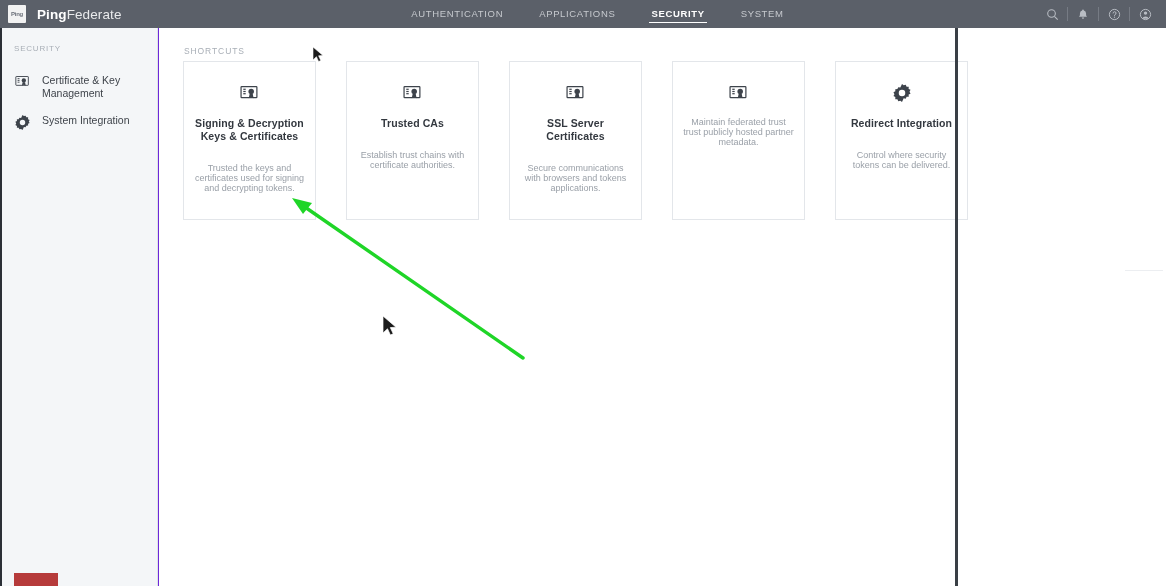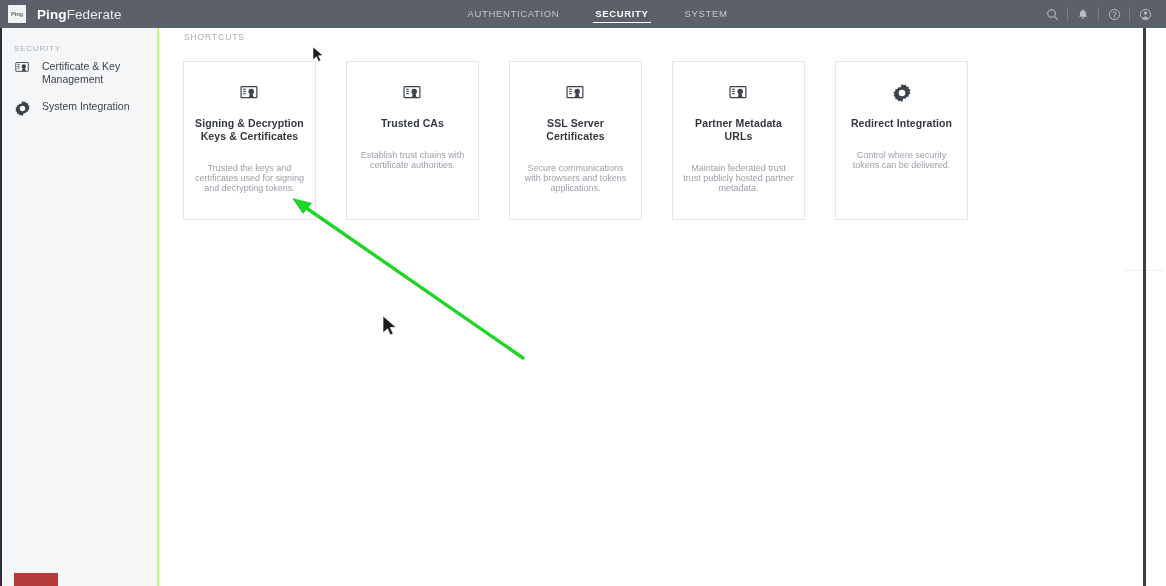--- a/index.html
+++ b/index.html
@@ -8,23 +8,23 @@
     width: 1166px;
     height: 586px;
     overflow: hidden;
     background: #ffffff;
     font-family: "Liberation Sans", sans-serif;
     -webkit-font-smoothing: antialiased;
   }
 
   #app {
     position: relative;
-    width: 1146px;
+    width: 958px;
     height: 586px;
-    background: #bef264;
+    background: #6d28d9;
   }
 
   
   .topbar {
     position: absolute;
     top: 0; left: 0;
     width: 1166px;
     height: 28px;
     background: #5b6069;
     display: flex;
@@ -127,21 +127,21 @@
     left:0; top:0; bottom:0;
     width:2px;
     background:#2b2f36;
   }
   .side-title {
     font-size: 8px;
     letter-spacing: 0.8px;
     color: #a8aeb6;
     padding: 16px 0 0 14px;
   }
-  .side-items { }
+  .side-items { margin-top: 14px; }
   .side-item {
     display: flex;
     align-items: flex-start;
     padding: 7px 10px 7px 12px;
     min-height: 34px;
   }
   .side-item .s-ic {
     width: 20px;
     flex: 0 0 20px;
     display: flex;
@@ -170,21 +170,21 @@
   .content {
     position: absolute;
     top: 28px; left: 159px;
     width: 1007px;
     height: 558px;
     background: #ffffff;
     overflow: hidden;
   }
   .shortcuts-label {
     position: absolute;
-    top: 4px; left: 25px;
+    top: 18px; left: 25px;
     font-size: 8.5px;
     letter-spacing: 0.9px;
     color: #a8aeb6;
   }
   .cards {
     position: absolute;
     top: 33px; left: 24px;
     display: flex;
     gap: 30px;
   }
@@ -247,20 +247,21 @@
       <div class="brand-logo">
         <span>Ping</span>
       </div>
       <div class="brand-name">
         <span class="b-strong">Ping</span><span class="b-light">Federate</span>
       </div>
     </div>
 
     <div class="mainnav">
       <div class="navitem">AUTHENTICATION</div>
+      <div class="navitem">APPLICATIONS</div>
       <div class="navitem active">SECURITY</div>
       <div class="navitem">SYSTEM</div>
     </div>
 
     <div class="topicons">
       <div class="ic">
         <svg width="13" height="13" viewBox="0 0 16 16" fill="none" stroke="currentColor" stroke-width="1.3">
           <circle cx="6.8" cy="6.8" r="4.7"></circle>
             <line x1="10.3" y1="10.3" x2="14.4" y2="14.4"></line>
         </svg>
@@ -380,21 +381,20 @@
         <div class="c-ic">
           <svg width="19" height="17" viewBox="0 0 18 16" fill="none" stroke="currentColor" stroke-width="1.15">
             <rect x="1" y="1.4" width="15" height="10.6" rx="0.6"></rect>
             <line x1="3.1" y1="4" x2="5.4" y2="4"></line>
             <line x1="3.1" y1="6.1" x2="5.4" y2="6.1"></line>
             <line x1="3.1" y1="8.2" x2="5.4" y2="8.2"></line>
             <circle cx="10.6" cy="6.2" r="2.6" fill="currentColor" stroke="none"></circle>
             <path d="M9.1 8.4 8.3 12.4l2.3-1.2 2.3 1.2-.8-4z" fill="currentColor" stroke="none"></path>
           </svg>
         </div>
-        <div class="c-title">Partner Metadata URLs</div>
         <div class="c-desc">Maintain federated trust trust publicly hosted partner metadata.</div>
       </div>
 
       <div class="card">
         <div class="c-ic">
           <svg width="18" height="18" viewBox="0 0 16 16" fill="currentColor">
             <path d="M8 0 9.5 1.1 11.3.7l.8 1.7 1.9.1-.1 1.9 1.7.8-.9 1.7.9 1.7-1.7.8.1 1.9-1.9.1-.8 1.7-1.8-.4L8 16l-1.5-1.1-1.8.4-.8-1.7-1.9-.1.1-1.9L.4 10.7l.9-1.7-.9-1.7 1.7-.8-.1-1.9 1.9-.1.8-1.7 1.8.4z"></path>
             <circle cx="8" cy="8" r="2.9" fill="#ffffff"></circle>
           </svg>
         </div>

